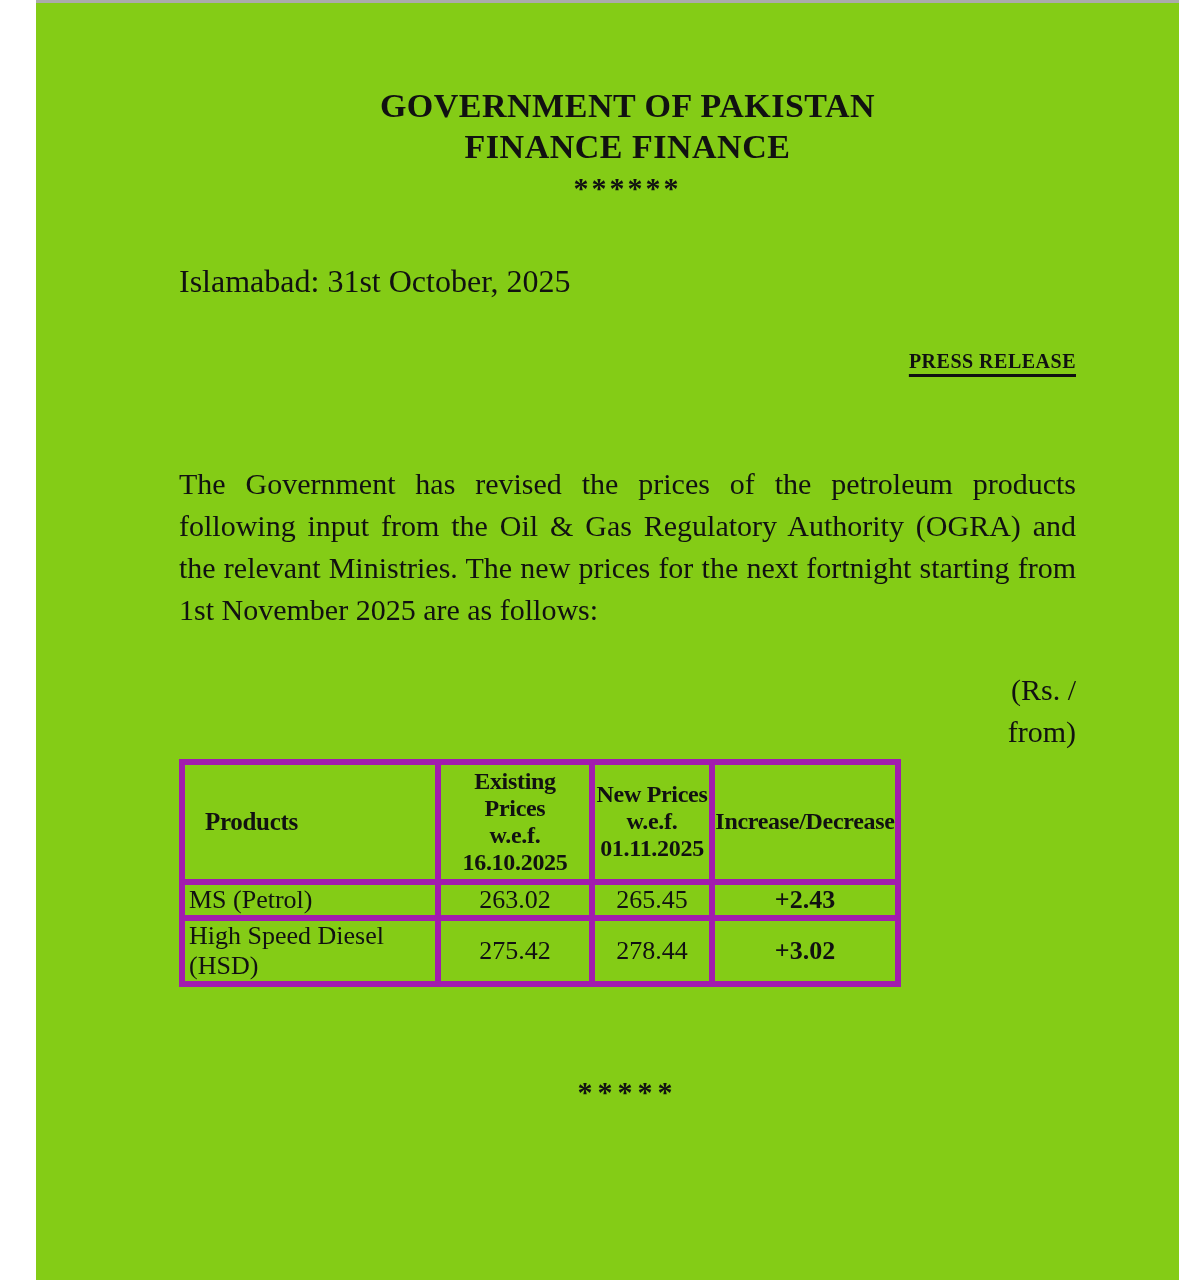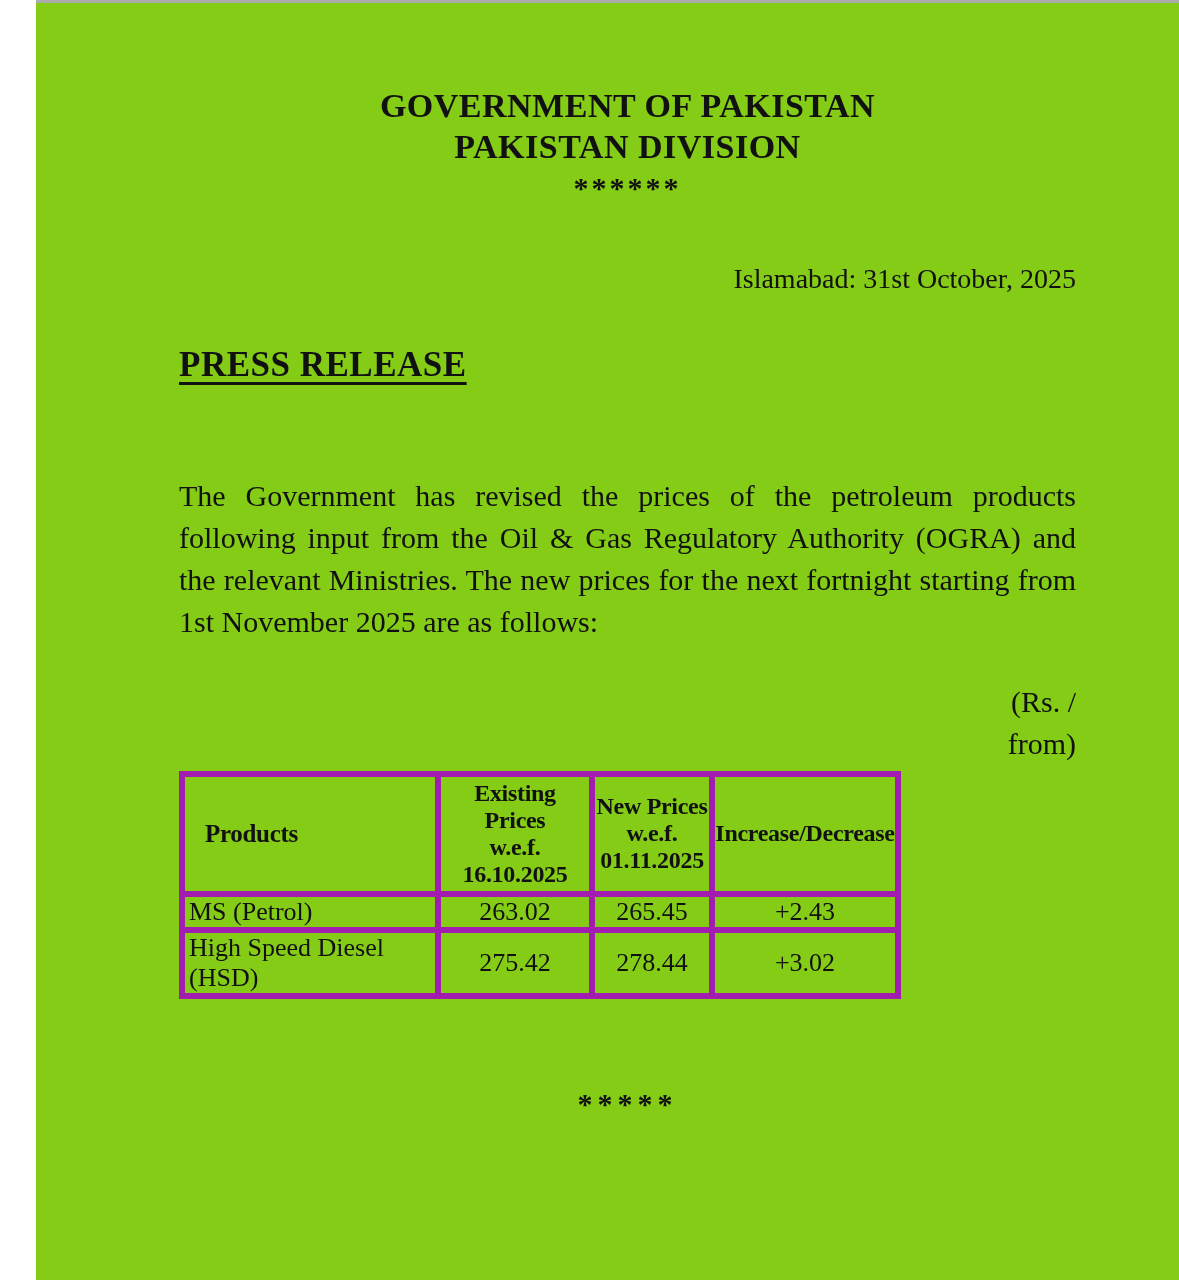--- a/index.html
+++ b/index.html
@@ -32,28 +32,28 @@
   .title-line { display: block; }
   .title-stars {
     display: block;
     font-size: 30px;
     letter-spacing: 3px;
     margin-top: 2px;
   }
 
   .dateline {
     margin-top: 56px;
-    text-align: right;
-    font-size: 28px;
+    text-align: left;
+    font-size: 32px;
   }
 
   .press-release-heading {
     margin-top: 50px;
-    text-align: left;
-    font-size: 35px;
+    text-align: right;
+    font-size: 20px;
     font-weight: bold;
     text-decoration: underline;
     text-decoration-thickness: 3px;
     text-underline-offset: 6px;
     letter-spacing: 0.5px;
   }
 
   .body-paragraph {
     margin-top: 90px;
     font-size: 30px;
@@ -100,41 +100,41 @@
   .price-table td {
     font-size: 26px;
     height: 32px;
     text-align: center;
     padding: 0;
   }
   .price-table td.product-cell {
     text-align: left;
     padding-left: 4px;
   }
-  .price-table td.change-cell { font-weight: normal; }
+  .price-table td.change-cell { font-weight: bold; }
 
   .footer-stars {
     margin-top: 88px;
     text-align: center;
     font-size: 30px;
     font-weight: bold;
     letter-spacing: 5px;
   }
 </style>
 </head>
 <body>
 
 <div class="page">
   <div class="top-edge"></div>
 
   <div class="content">
 
     <div class="doc-title">
       <span class="title-line">GOVERNMENT OF PAKISTAN</span>
-      <span class="title-line">PAKISTAN DIVISION</span>
+      <span class="title-line">FINANCE FINANCE</span>
       <span class="title-stars">******</span>
     </div>
 
     <div class="dateline">Islamabad: 31st October, 2025</div>
 
     <div class="press-release-heading">PRESS RELEASE</div>
 
     <div class="body-paragraph">The Government has revised the prices of the petroleum products following input from the Oil &amp; Gas Regulatory Authority (OGRA) and the relevant Ministries. The new prices for the next fortnight starting from 1st November 2025 are as follows:</div>
 
     <div class="unit-label">(Rs. /

